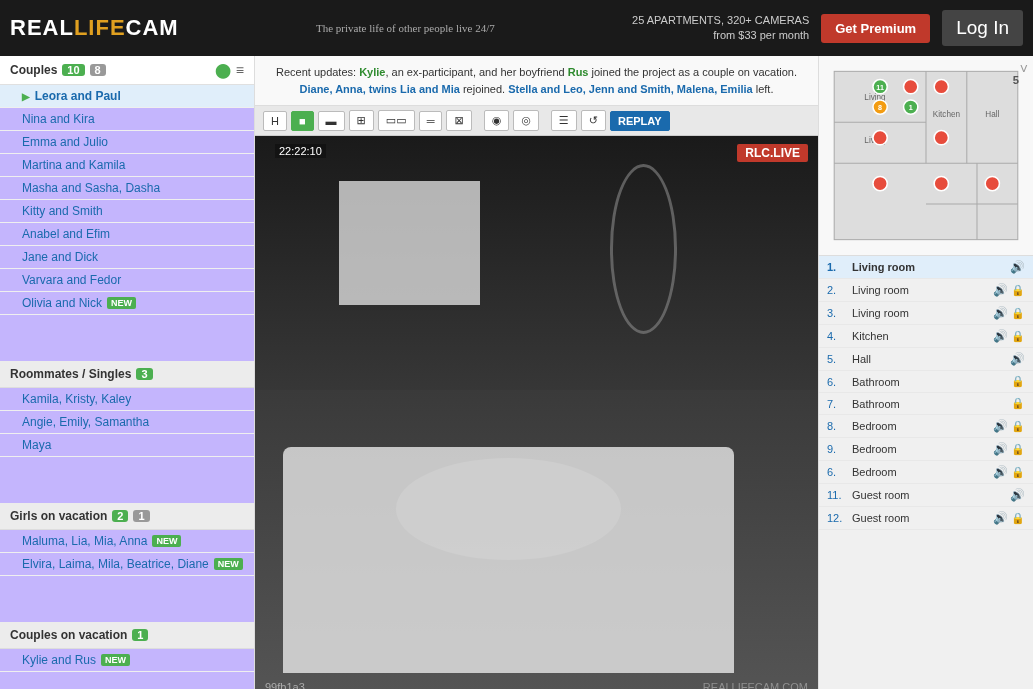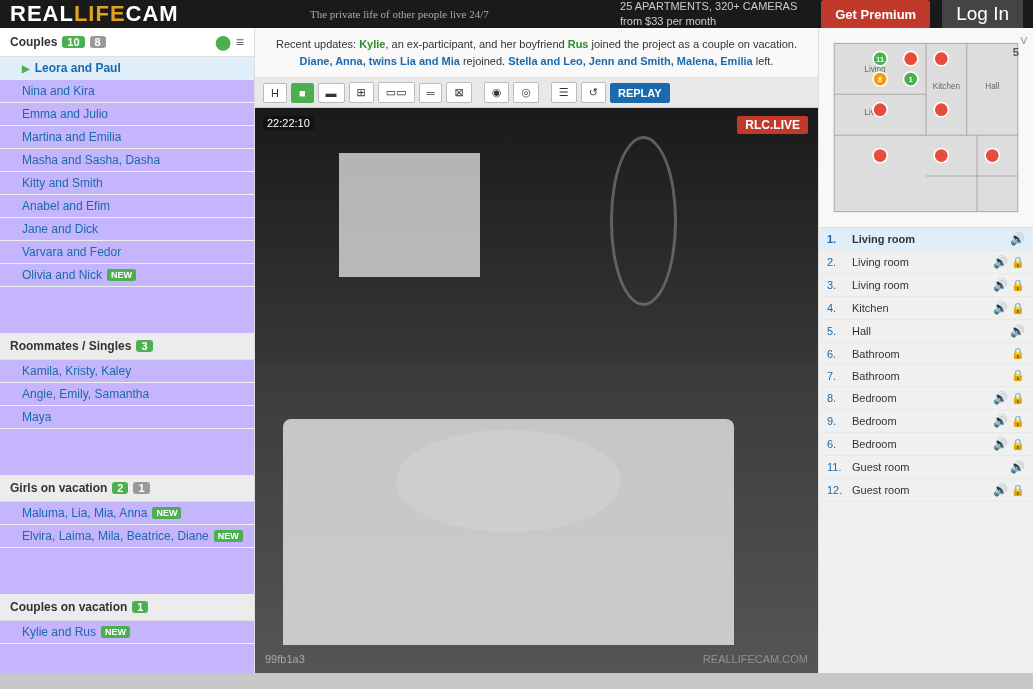--- a/index.html
+++ b/index.html
@@ -4,33 +4,33 @@
   <style>
     * { margin: 0; padding: 0; box-sizing: border-box; }
     body { font-family: Arial, sans-serif; font-size: 12px; background: #c8c8c8; color: #333; width: 1033px; }
 
     
     #header {
       background: #1a1a1a;
       display: flex;
       align-items: center;
       padding: 0 10px;
-      height: 28px;
+      height: 56px;
       gap: 12px;
     }
     #logo {
       font-size: 22px;
       font-weight: bold;
       letter-spacing: 1px;
     }
     #logo span.real { color: #fff; }
     #logo span.life { color: #e0a020; }
     #logo span.cam { color: #fff; }
     #tagline { color: #aaa; font-size: 11px; flex: 1; text-align: center; font-family: Liberation Serif, serif; }
-    #stats-block { color: #ccc; font-size: 11px; text-align: left; margin-right: 12px; }
+    #stats-block { color: #ccc; font-size: 11px; text-align: right; margin-right: 0; }
     #stats-block div { line-height: 1.4; }
     #btn-premium {
       background: #c0392b;
       color: #fff;
       border: none;
       padding: 7px 14px;
       font-size: 13px;
       font-weight: bold;
       border-radius: 3px;
       cursor: pointer;
@@ -224,21 +224,21 @@
       width: 12%;
       height: 30%;
       border-radius: 50%;
       border: 3px solid #888;
       opacity: 0.6;
     }
 
     #video-timestamp {
       position: absolute;
       top: 8px;
-      left: 8px;
+      left: 20px;
       color: #fff;
       font-size: 11px;
       background: rgba(0,0,0,0.3);
       padding: 1px 4px;
     }
     #live-badge {
       position: absolute;
       top: 8px;
       right: 10px;
       background: #c0392b;
@@ -349,21 +349,21 @@
       <span class="arrow">▶</span>
       <span>Leora and Paul</span>
     </div>
     <div class="sidebar-item">
       <span>Nina and Kira</span>
     </div>
     <div class="sidebar-item">
       <span>Emma and Julio</span>
     </div>
     <div class="sidebar-item">
-      <span>Martina and Emilia</span>
+      <span>Martina and Kamila</span>
     </div>
     <div class="sidebar-item">
       <span>Masha and Sasha, Dasha</span>
     </div>
     <div class="sidebar-item">
       <span>Kitty and Smith</span>
     </div>
     <div class="sidebar-item">
       <span>Anabel and Efim</span>
     </div>

